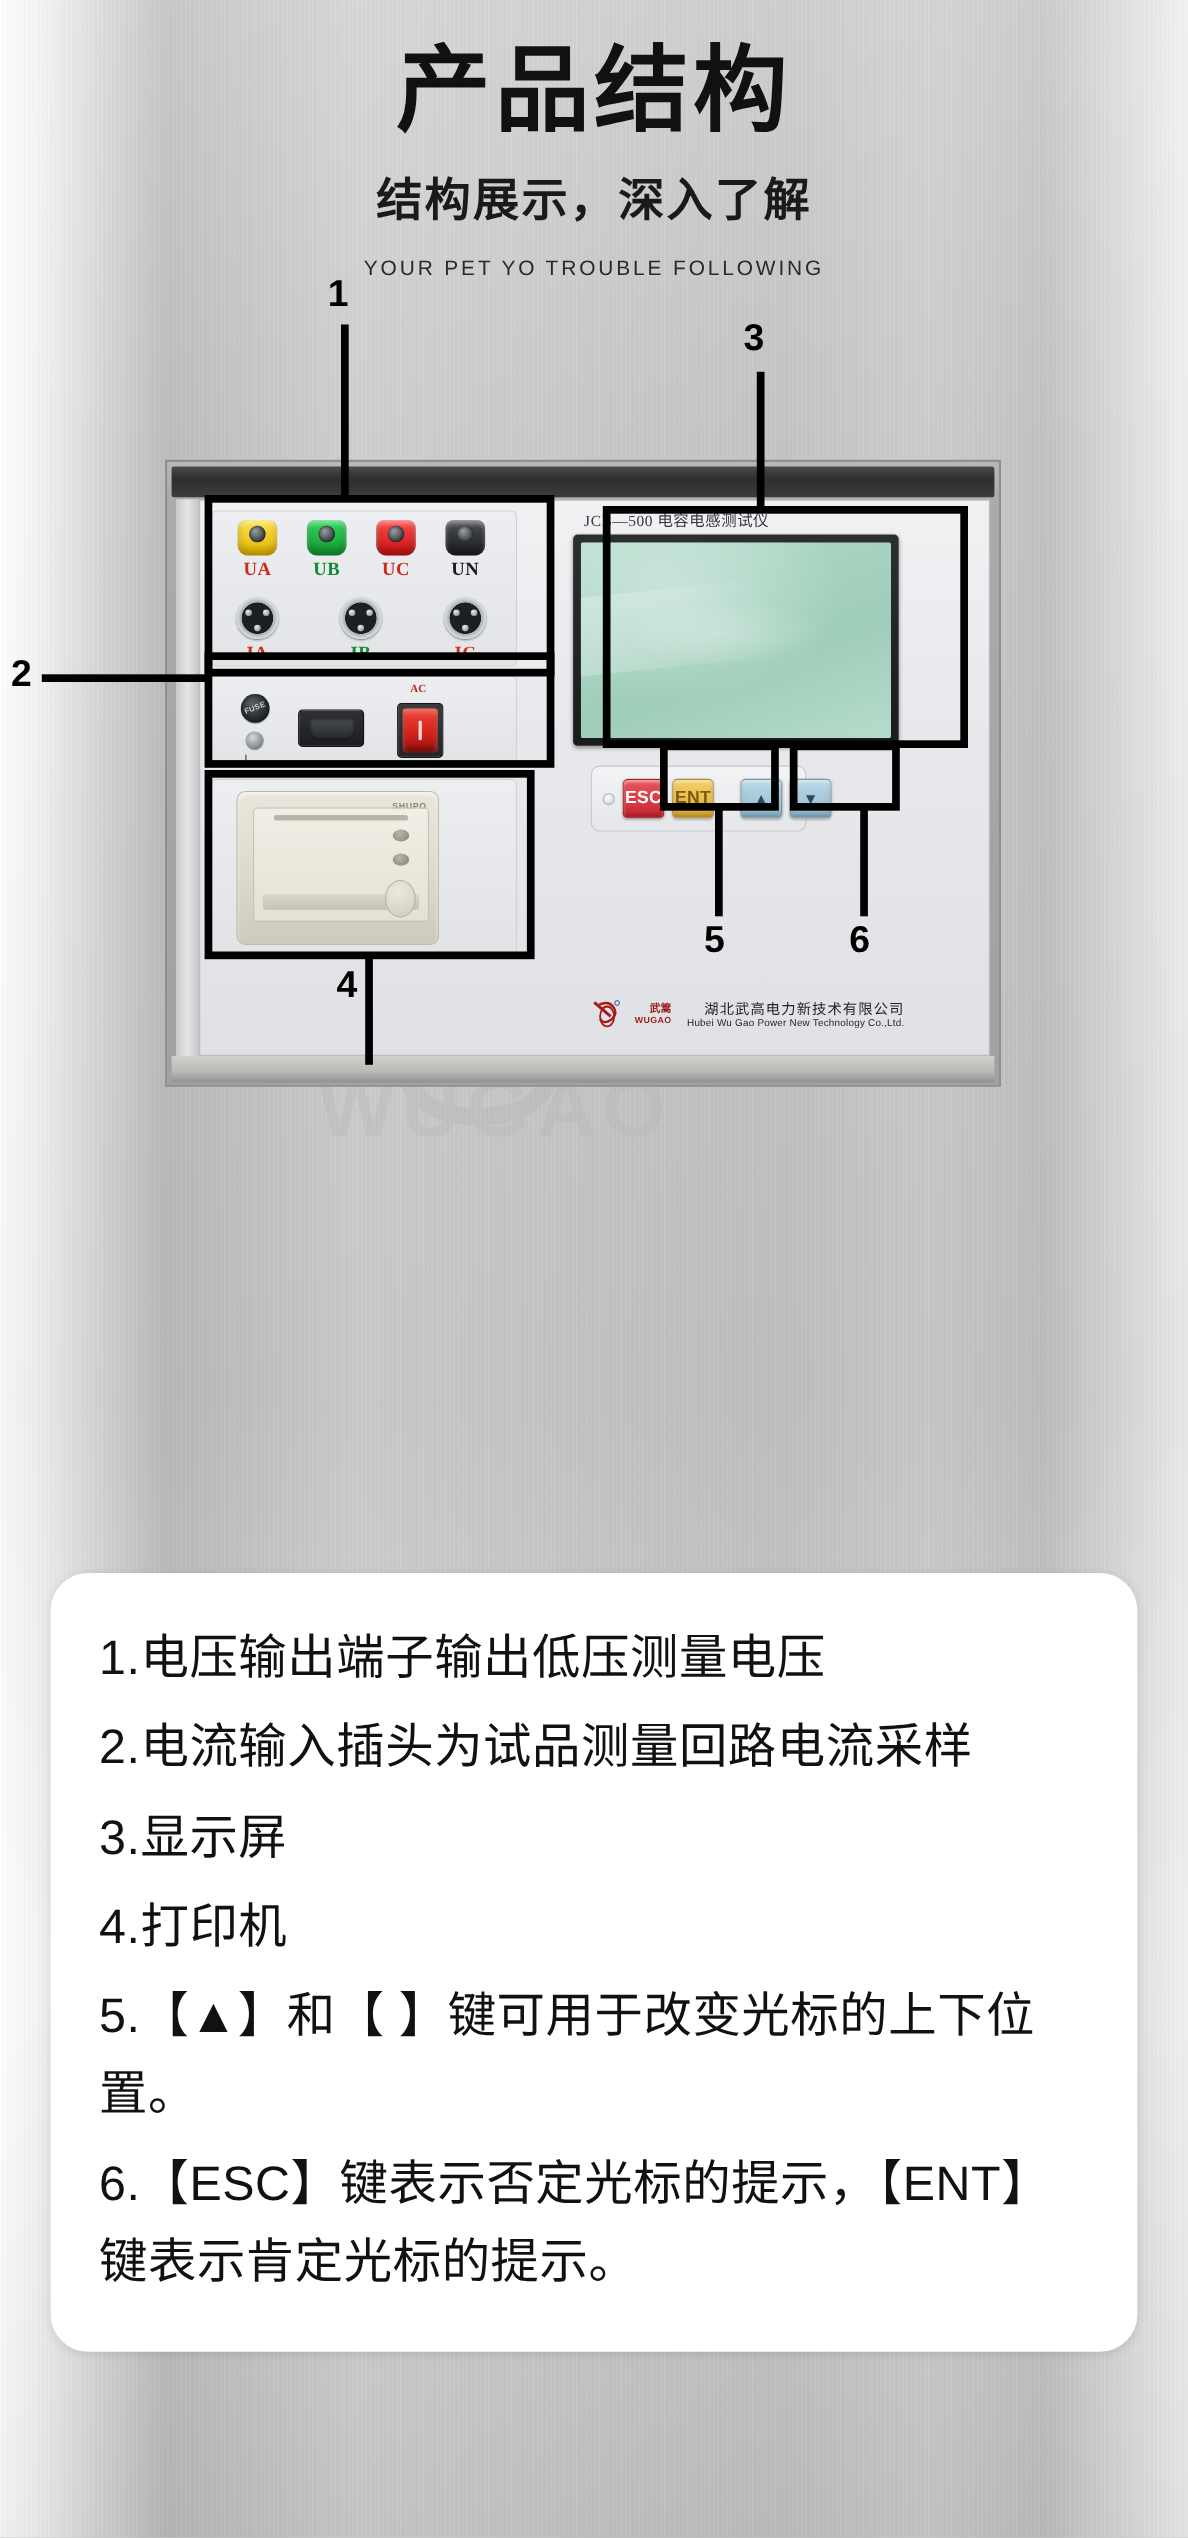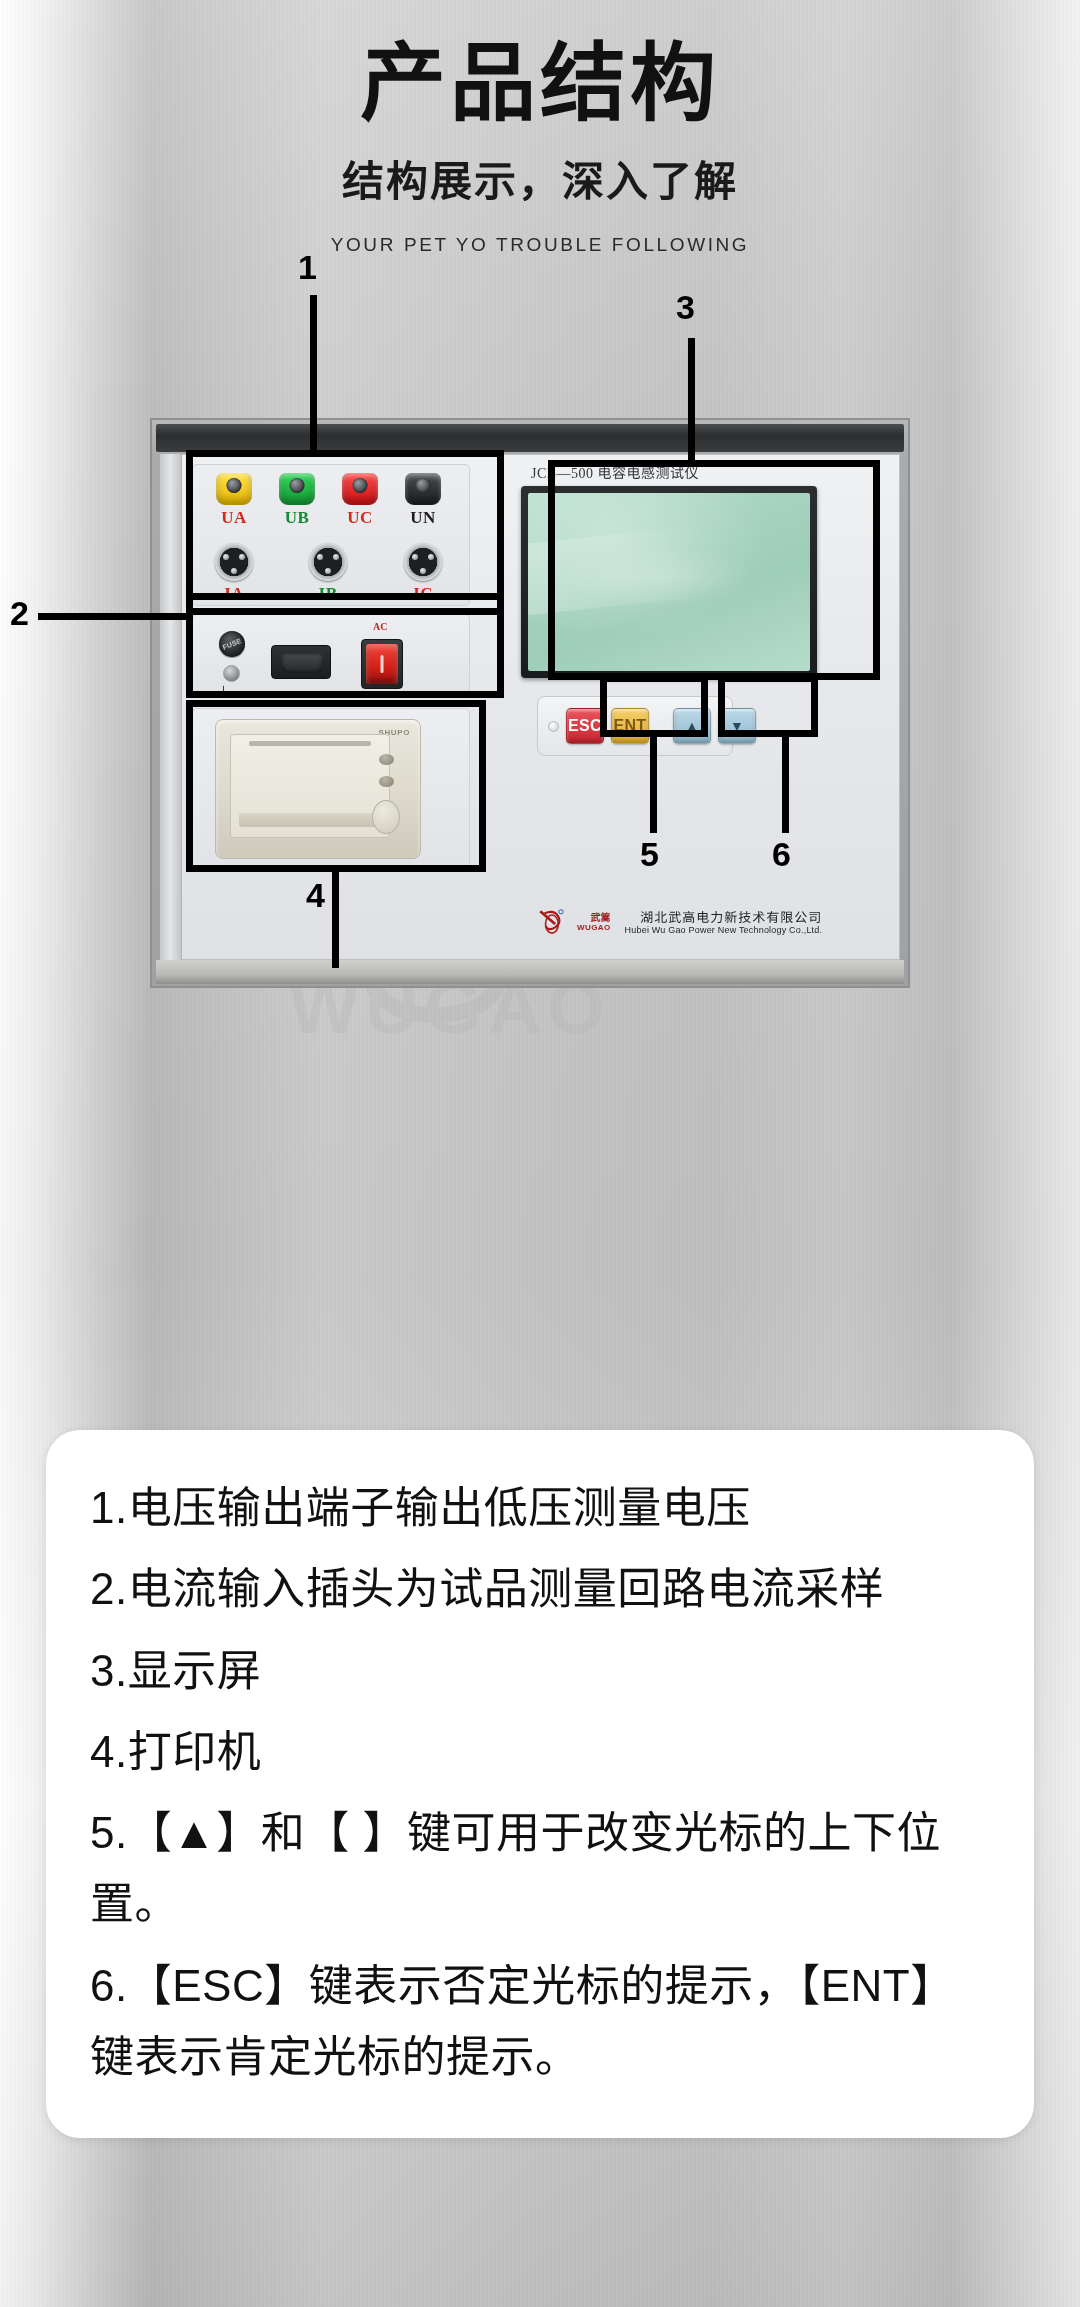--- a/index.html
+++ b/index.html
@@ -283,21 +283,21 @@
   .panel-printer {
     position: absolute;
     left: 42px; top: 290px;
     width: 278px; height: 160px;
     background: linear-gradient(180deg,#eceef1,#e1e3e6);
     border: 1px solid #cfd1d4;
     border-radius: 5px;
   }
   .printer-body {
     position: absolute; left: 22px; top: 10px;
-    width: 206px; height: 140px;
+    width: 184px; height: 140px;
     background: linear-gradient(180deg,#e9e7dd 0%, #ddd9cc 55%, #cdc9bb 100%);
     border-radius: 8px;
     border: 1px solid #bdb9ac;
     box-shadow: inset 0 2px 4px rgba(255,255,255,.6);
   }
   .printer-door {
     position: absolute; left: 14px; top: 14px;
     width: 160px; height: 104px;
     background: linear-gradient(180deg,#f1efe6 0%, #e4e1d4 100%);
     border: 1px solid #c6c2b4;

